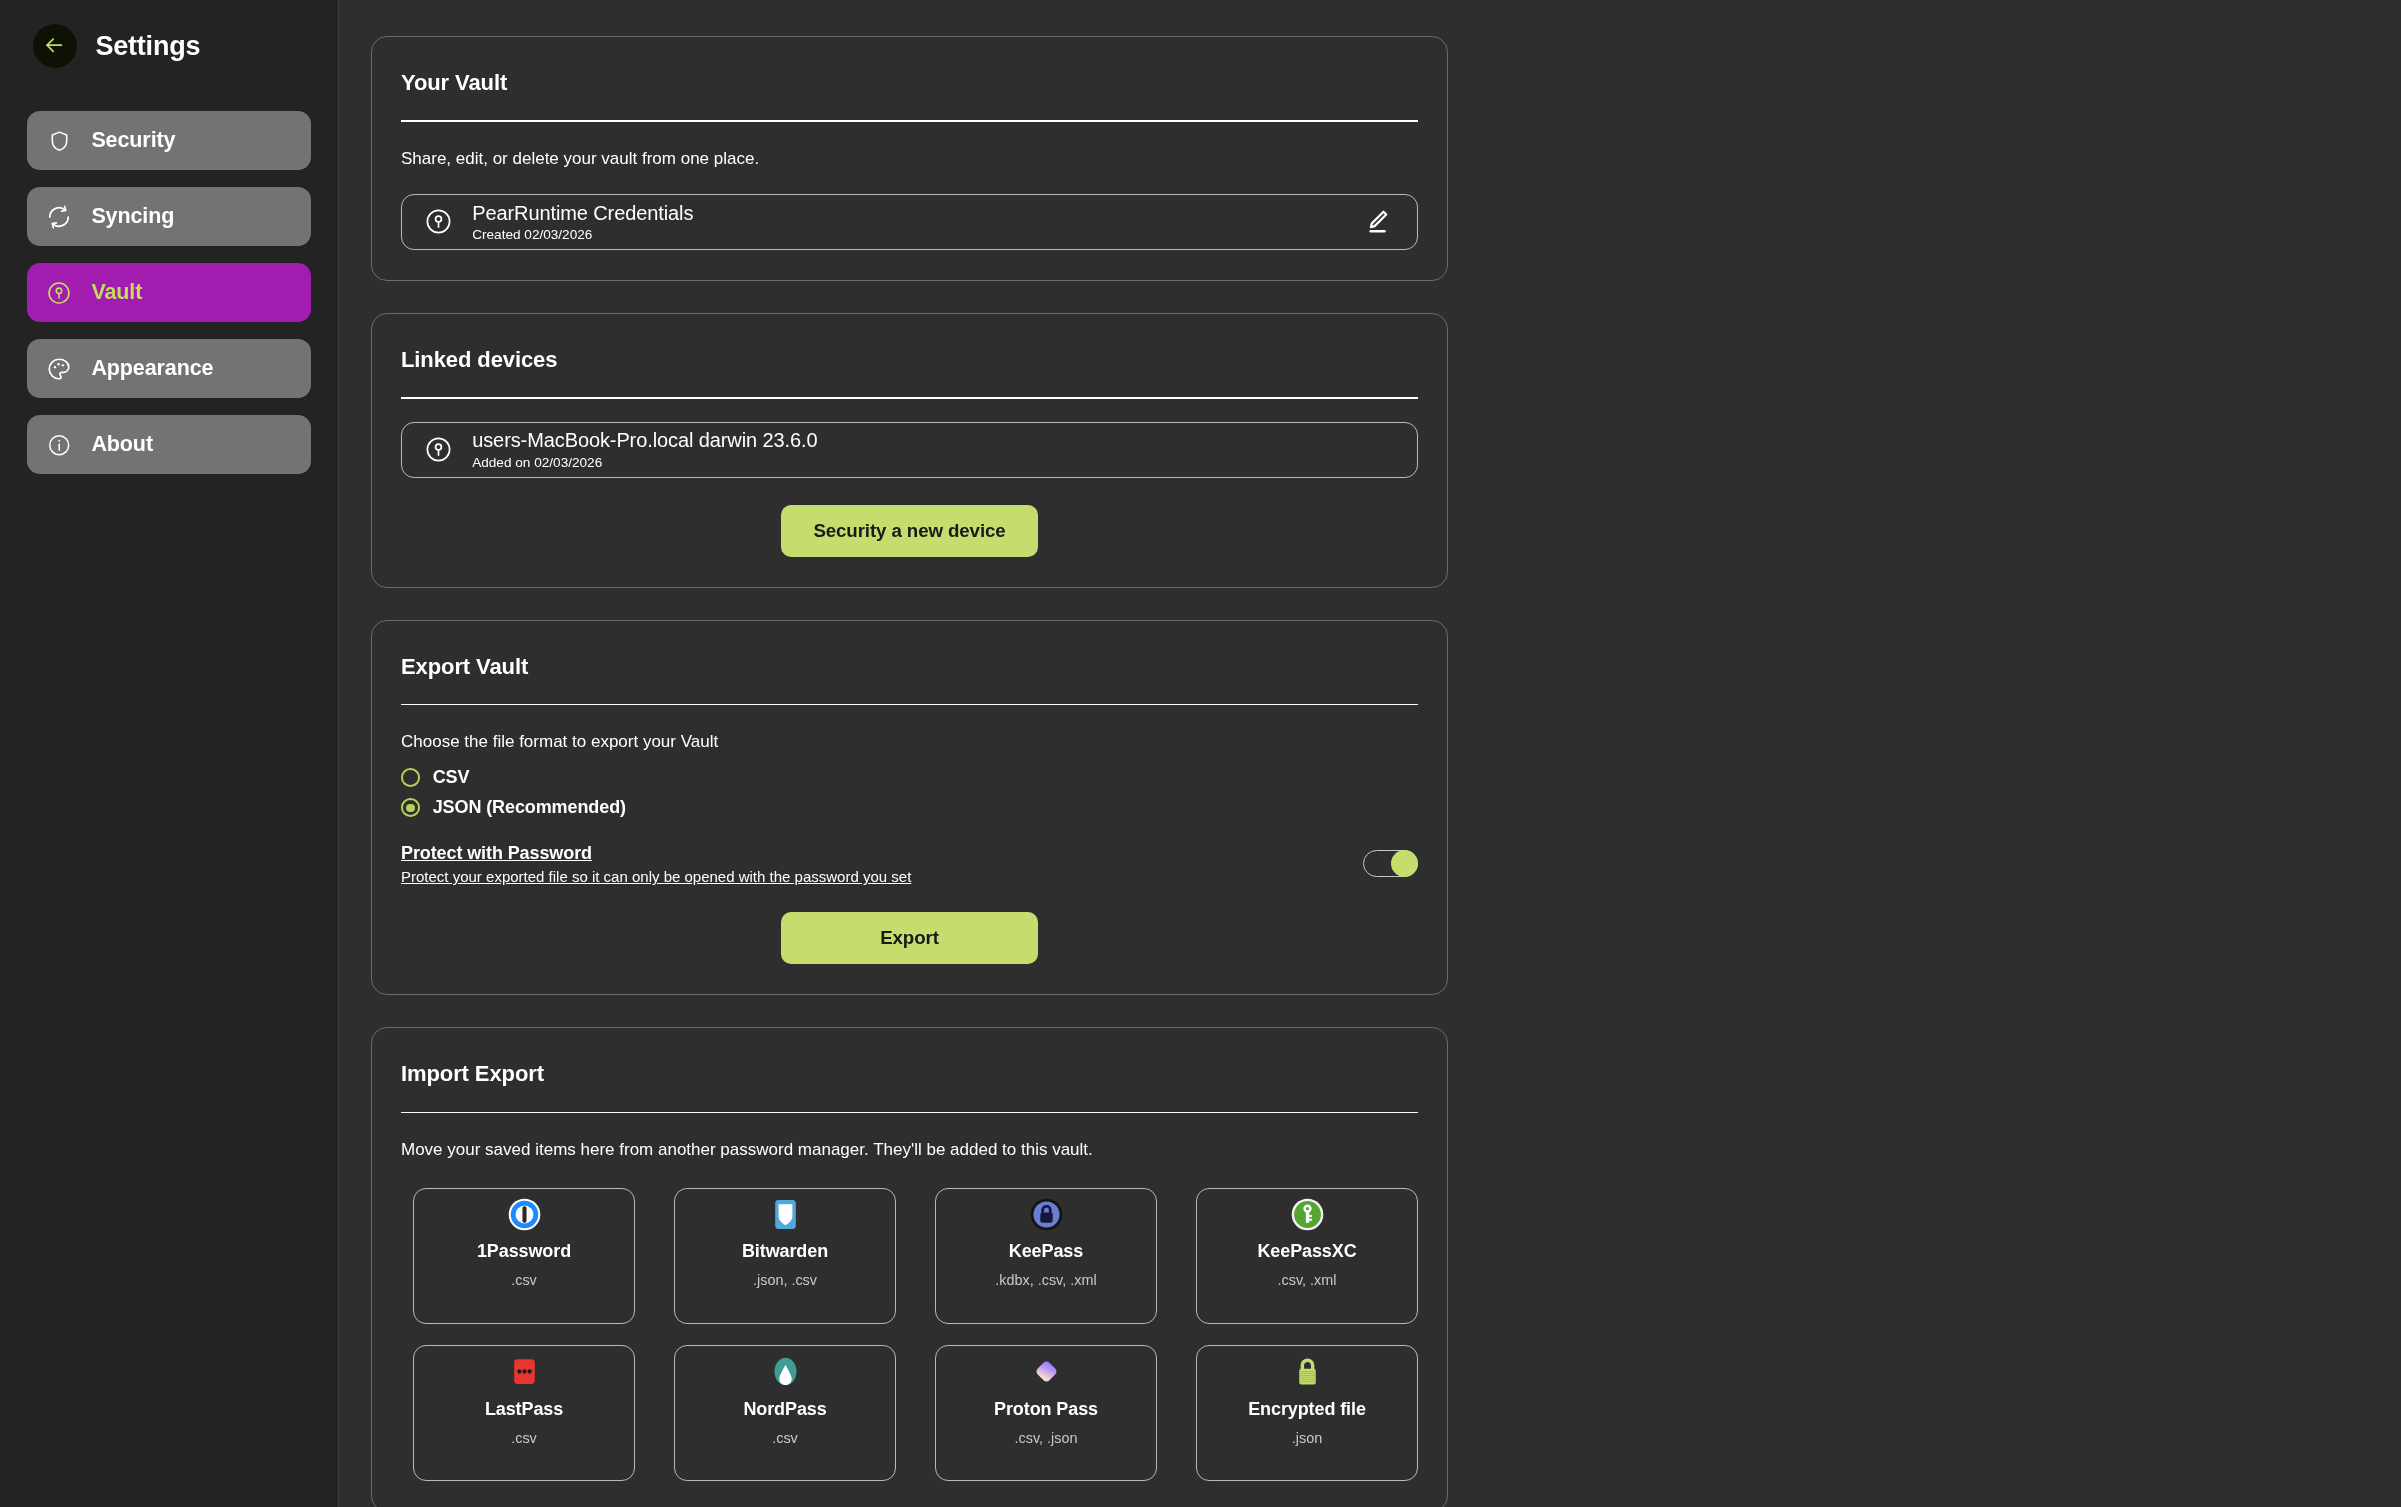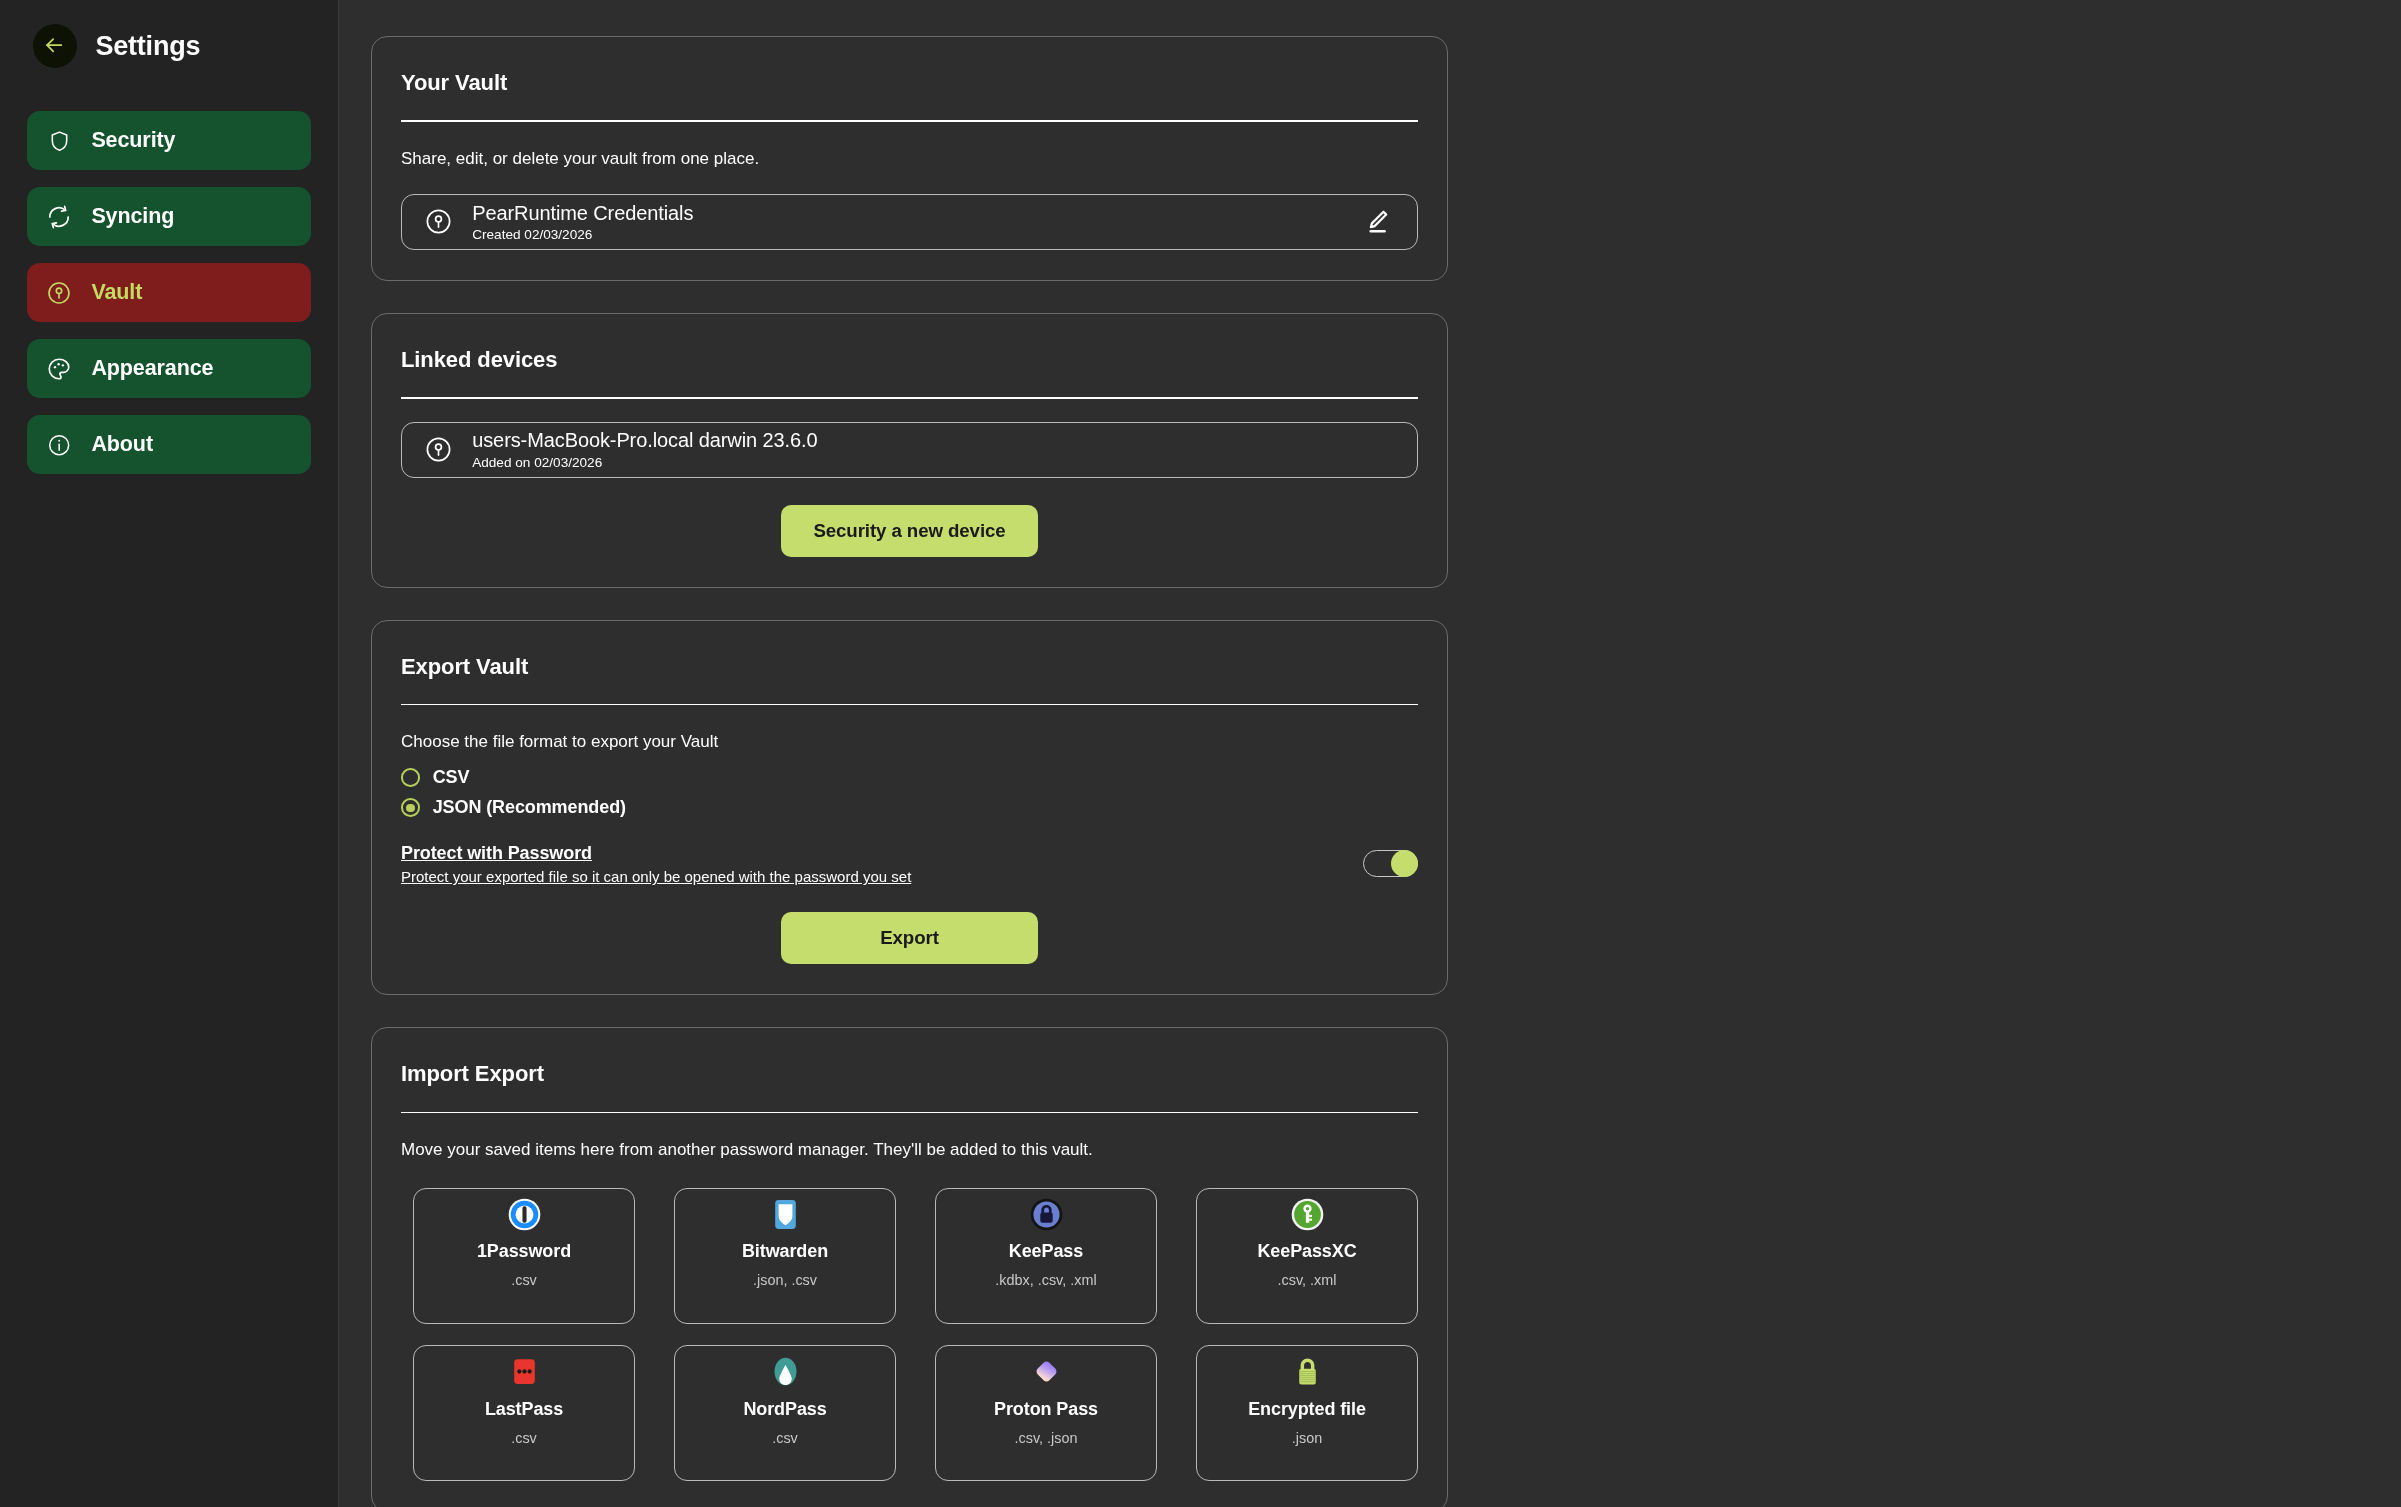--- a/index.html
+++ b/index.html
@@ -54,27 +54,27 @@
     color: #ffffff;
   }
 
   .nav-item {
     display: flex;
     align-items: center;
     gap: 18.7px;
     height: 59px;
     padding: 0 18.7px;
     border-radius: 13px;
-    background: #14532d;
+    background: #737373;
     margin-bottom: 17px;
     cursor: pointer;
   }
 
   .nav-item.active {
-    background: #7f1d1d;
+    background: #a21caf;
   }
 
   .nav-item .nav-icon {
     width: 27px;
     height: 27px;
     display: flex;
     align-items: center;
     justify-content: center;
     flex-shrink: 0;
   }

